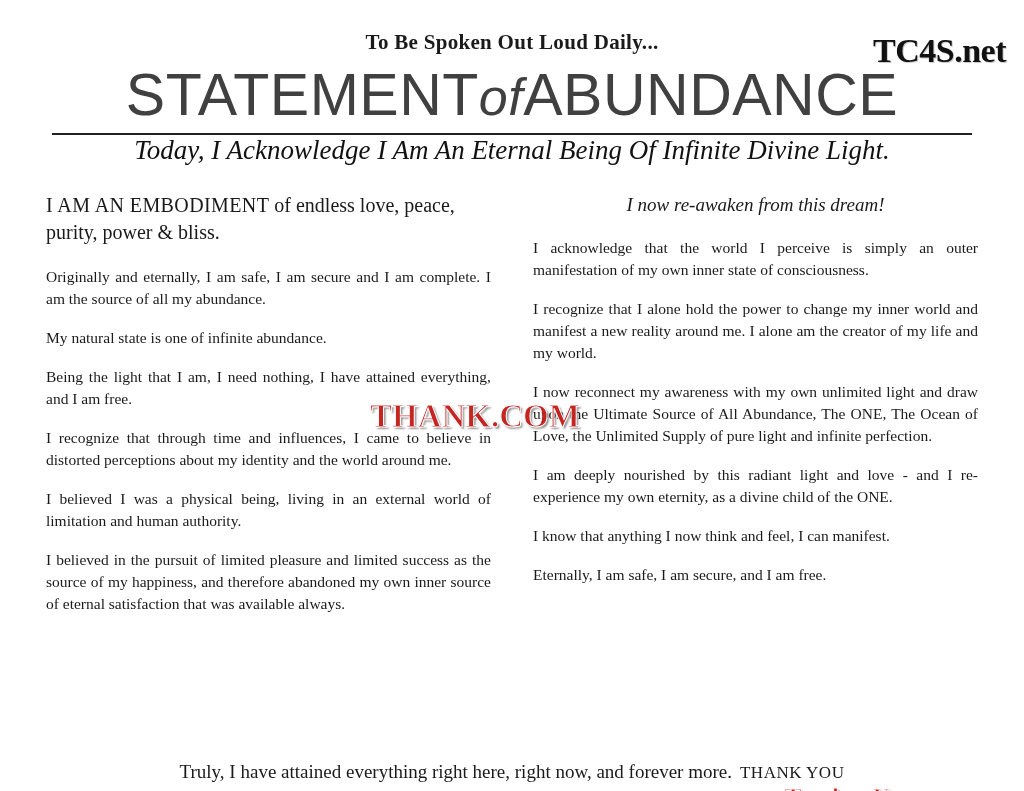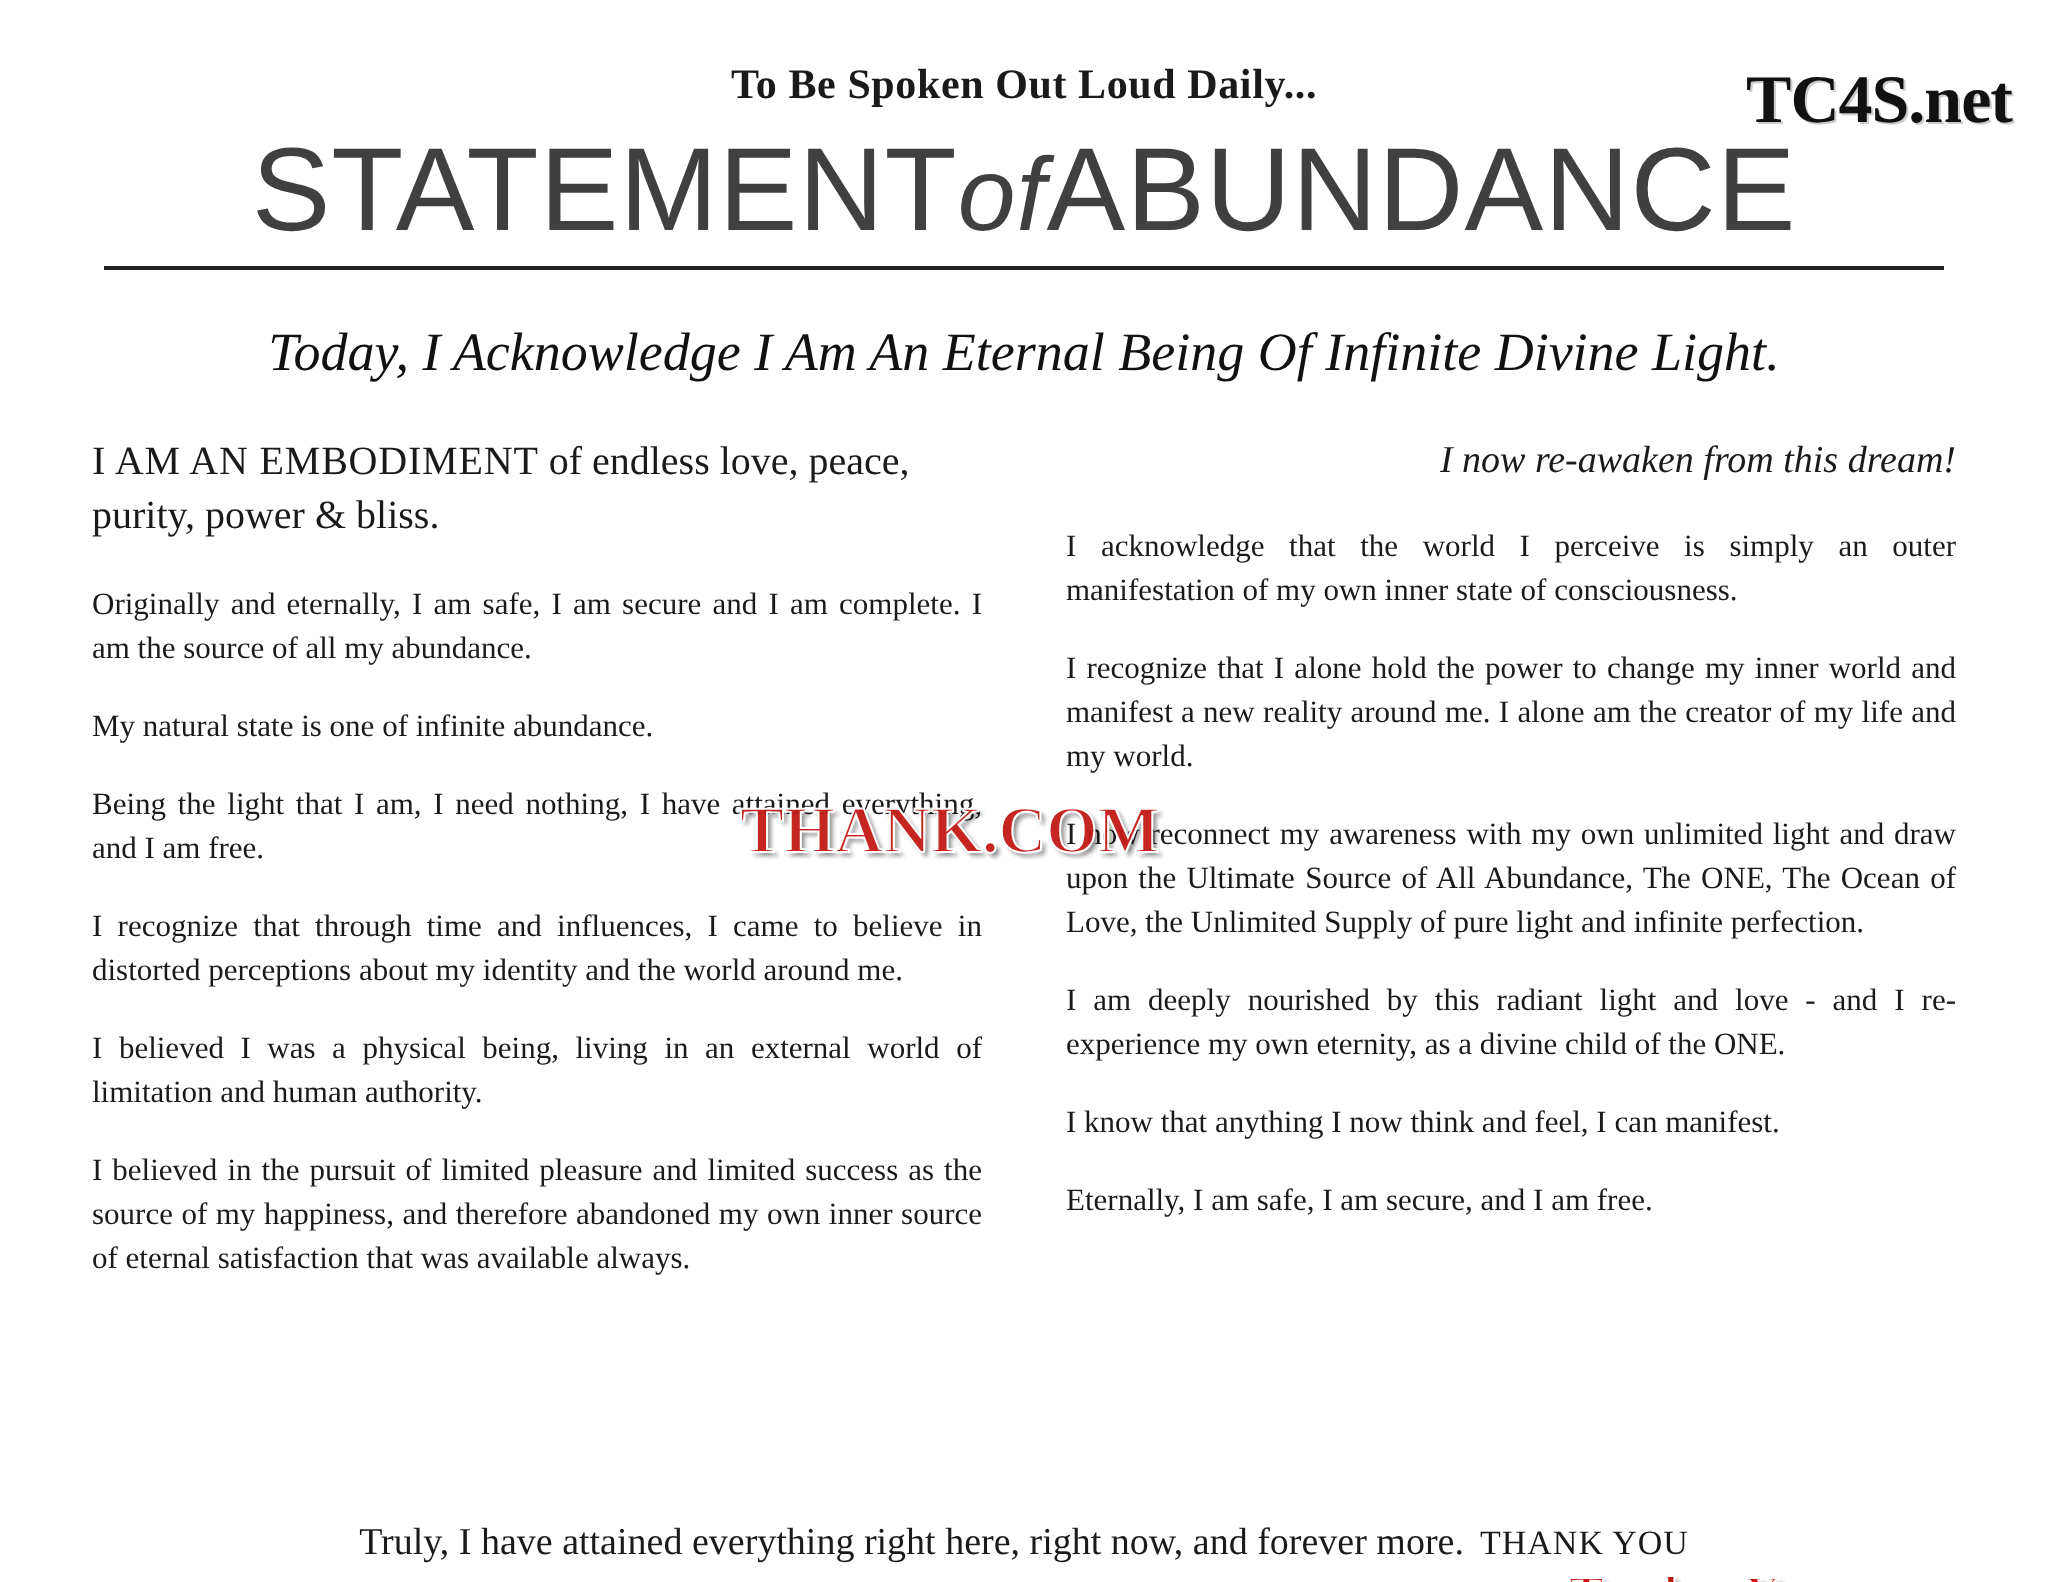--- a/index.html
+++ b/index.html
@@ -69,21 +69,20 @@
     height: 2px;
     background: #222;
     margin: 4px auto 0 auto;
   }
 
   .subtitle {
     font-family: "Liberation Serif", serif;
     font-style: italic;
     font-size: 27px;
     text-align: center;
-    margin-top: 26px;
     color: #111;
   }
 
   .columns {
     display: flex;
     gap: 42px;
     margin-top: 26px;
     padding: 0 46px;
   }
   .col {
@@ -102,21 +101,21 @@
     text-align: left;
     margin-bottom: 20px !important;
   }
   .smallcaps {
     font-variant: small-caps;
     letter-spacing: 0.4px;
   }
   .col-head {
     font-style: italic;
     font-size: 19px;
-    text-align: right;
+    text-align: center;
     margin-bottom: 18px !important;
   }
 
   .footer {
     position: absolute;
     left: 0;
     right: 0;
     bottom: 38px;
     text-align: center;
   }

